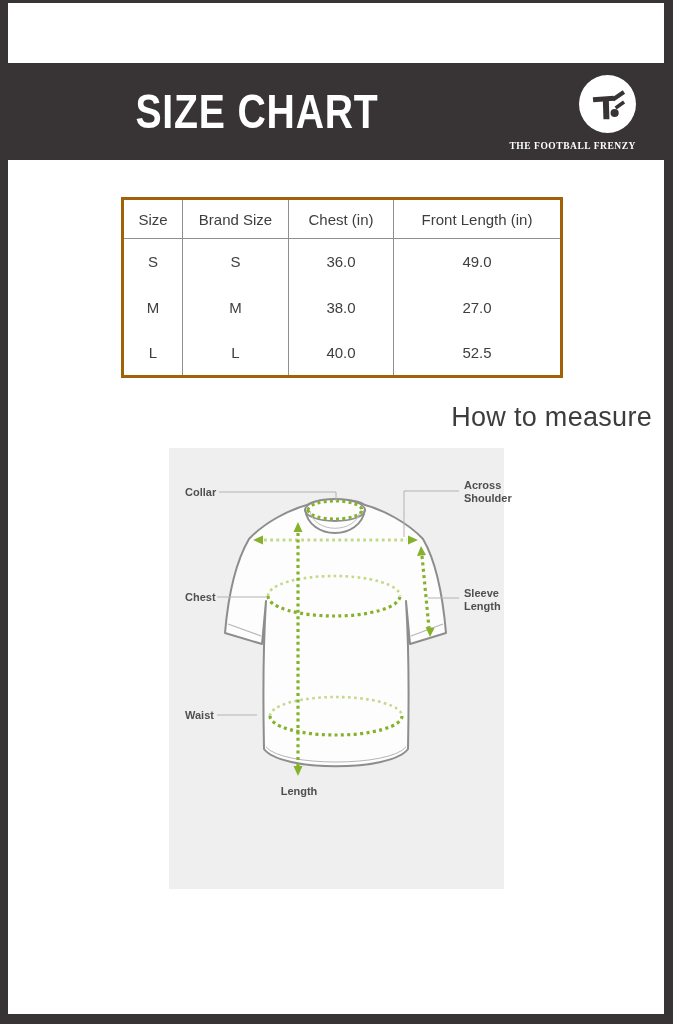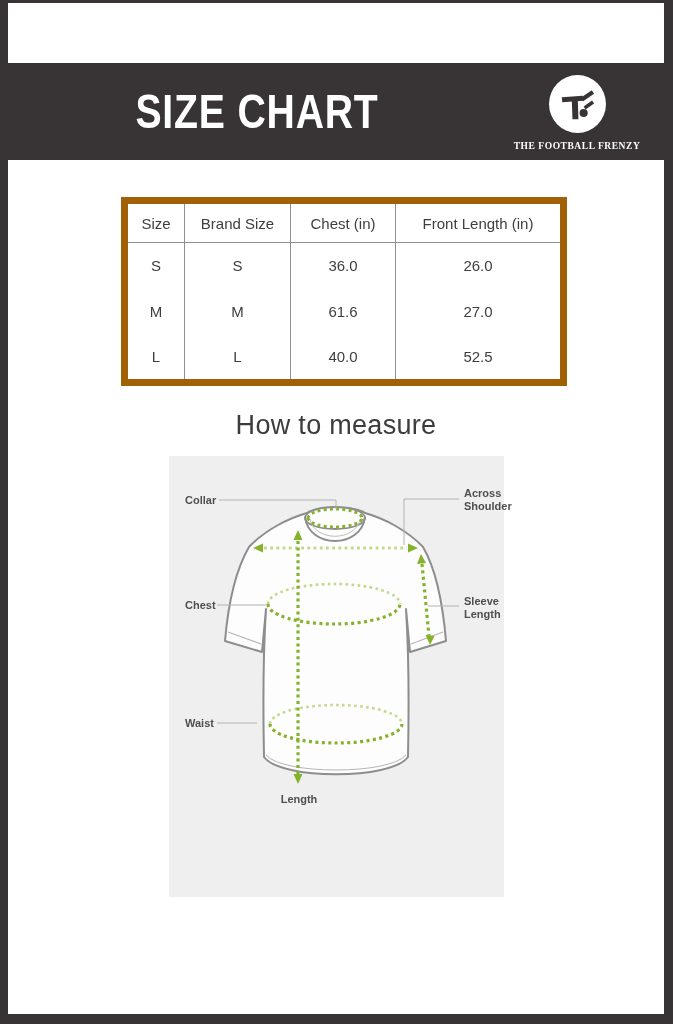--- a/index.html
+++ b/index.html
@@ -18,46 +18,46 @@
   .band{position:relative;height:97px;background:#383435;}
   .band .title{
     position:absolute;left:0;right:158px;top:50%;
     margin:0;text-align:center;
     transform:translateY(-52%) scaleX(0.80);
     font-size:49px;font-weight:bold;letter-spacing:1px;
     color:#ffffff;white-space:nowrap;
   }
   .brand{
     position:absolute;right:28px;top:12px;width:118px;
-    display:flex;flex-direction:column;align-items:center;margin-left:9px;
+    display:flex;flex-direction:column;align-items:flex-end;margin-left:9px;
   }
   .logo-circle{
     width:57px;height:58px;border-radius:50%;
     background:#ffffff;display:flex;align-items:center;justify-content:center;
   }
   .brand-name{
     margin-top:8px;color:#ffffff;white-space:nowrap;
     font-family:"Liberation Serif", serif;font-weight:bold;
     font-size:9.5px;letter-spacing:0.55px;
   }
   table.size-table{
     border-collapse:collapse;table-layout:fixed;
     width:439px;margin:37px 0 0 113px;
-    color:#3e3e3e;border:7px solid #a16207;
+    color:#3e3e3e;border:3px solid #a16207;
   }
   .size-table th,.size-table td{
     border-left:1px solid #8f8f8f;
     text-align:center;vertical-align:middle;
     font-weight:normal;font-size:15px;padding:0;
   }
   .size-table th:first-child,.size-table td:first-child{border-left:none;}
   .size-table thead th{border-bottom:1px solid #8f8f8f;height:38px;}
   .size-table tbody td{height:45.4px;}
   h2.measure-title{
-    margin:24px 12px 0;text-align:center;
+    margin:24px 12px 0;text-align:right;
     font-size:27px;font-weight:normal;color:#3c3c3c;letter-spacing:0.3px;
   }
   .measure-panel{
     width:335px;height:441px;margin:15px auto 0;
     background:#efefef;
   }
   .measure-panel svg{display:block;overflow:visible;}
   .lbl{font-family:"Liberation Sans",sans-serif;font-size:11px;font-weight:bold;fill:#4f4f4f;}
 </style>
 </head>
@@ -100,26 +100,26 @@
           <th>Brand Size</th>
           <th>Chest (in)</th>
           <th>Front Length (in)</th>
         </tr>
       </thead>
       <tbody>
         <tr>
           <td>S</td>
           <td>S</td>
           <td>36.0</td>
-          <td>26.0</td>
+          <td>49.0</td>
         </tr>
         <tr>
           <td>M</td>
           <td>M</td>
-          <td>61.6</td>
+          <td>38.0</td>
           <td>27.0</td>
         </tr>
         <tr>
           <td>L</td>
           <td>L</td>
           <td>40.0</td>
           <td>52.5</td>
         </tr>
       </tbody>
     </table>

